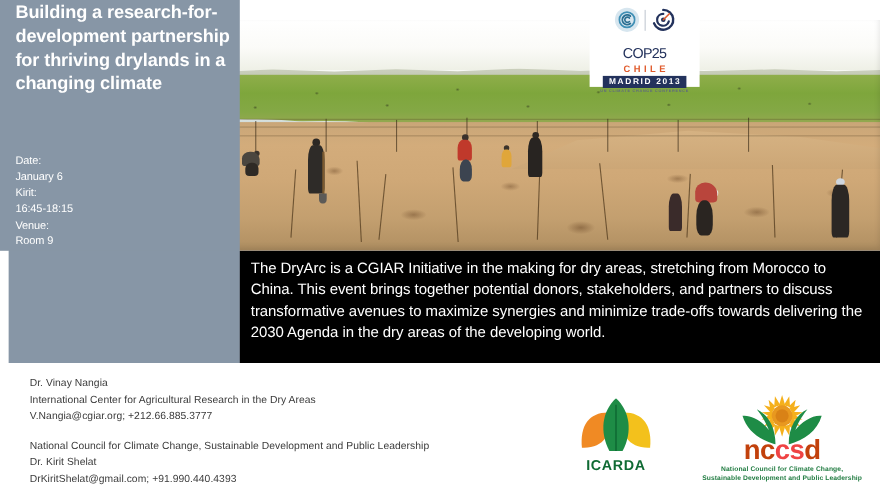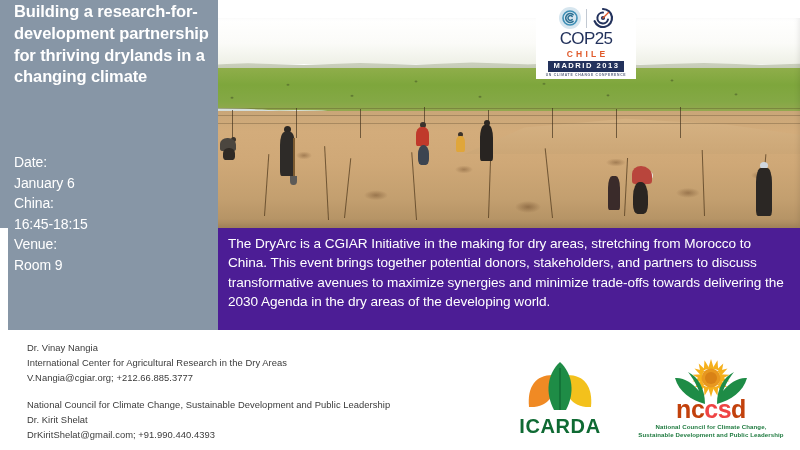--- a/index.html
+++ b/index.html
@@ -99,75 +99,74 @@
   }
 
   
   .panel-left{
     position:absolute;left:0;top:0;width:218px;height:330px;
     background:#8796a6;
   }
   .panel-left.lower{top:228px;left:8px;width:210px;height:102px;}
   .panel-desc{
     position:absolute;left:218px;top:228px;width:582px;height:102px;
-    background:#4c1d95;
+    background:#000000;
   }
   .white-gutter{
     position:absolute;left:0;top:228px;width:8px;height:102px;background:#fff;
   }
 
   .title{
     position:absolute;left:14px;top:1px;width:196px;
     font-size:16.5px;font-weight:700;line-height:1.32;color:#ffffff;
     letter-spacing:-.1px;
   }
   .meta{
     position:absolute;left:14px;top:140px;width:198px;
-    font-size:14px;font-weight:400;line-height:1.47;color:#ffffff;
+    font-size:10px;font-weight:400;line-height:1.47;color:#ffffff;
     letter-spacing:-.1px;
-    margin-top:12px;
   }
   .meta div{white-space:nowrap;}
 
   .desc{
     position:absolute;left:10px;top:6px;width:562px;
     font-size:13.6px;line-height:1.42;color:#ffffff;letter-spacing:-.05px;
   }
 
   
   .cop{
     position:absolute;right:12px;top:3px;width:100px;height:76px;
     background:#ffffff;padding:4px 6px 4px 6px;box-sizing:border-box;
     display:flex;flex-direction:column;align-items:center;
   }
   .cop-top{display:flex;align-items:center;justify-content:center;gap:5px;height:26px;width:100%;}
   .unfccc{width:22px;height:22px;border-radius:50%;background:#d7e6ef;
     display:flex;align-items:center;justify-content:center;}
   .cop-div{width:1px;height:19px;background:#c2c9d2;}
   .spiral{width:22px;height:22px;}
-  .cop-word{font-family:"Liberation Sans",sans-serif;font-size:17px;font-weight:400;
-    color:#23325c;letter-spacing:-.6px;line-height:1.05;margin-top:1px;}
+  .cop-word{font-family:"Liberation Sans",sans-serif;font-size:13px;font-weight:400;
+    color:#23325c;letter-spacing:-.6px;line-height:1.05;margin-top:13px;}
   .cop-chile{font-size:8.5px;font-weight:700;color:#e05a2b;letter-spacing:3.2px;
     margin-top:1px;padding-left:3px;}
   .cop-madrid{font-size:7.6px;font-weight:700;color:#ffffff;background:#23325c;
     letter-spacing:1.5px;padding:1px 5px 1px 6px;margin-top:2px;line-height:1.18;}
   .cop-tag{font-size:3.4px;font-weight:700;color:#5d6780;letter-spacing:.7px;margin-top:1.5px;}
 
   
   .contacts{
     position:absolute;left:27px;top:340px;width:450px;
     font-size:9.4px;line-height:1.62;color:#3a3a3a;letter-spacing:.05px;
   }
   .contact-block{margin-bottom:11px;}
   .contact-block:last-child{margin-bottom:0;}
 
   
   .icarda{position:absolute;left:511px;top:362px;width:98px;height:78px;}
   .icarda-mark{position:relative;width:72px;height:50px;margin:0 auto;}
-  .icarda-name{text-align:center;font-size:20px;font-weight:700;color:#0f6a33;
+  .icarda-name{text-align:center;font-size:13px;font-weight:700;color:#0f6a33;
     letter-spacing:.6px;margin-top:3px;font-family:"Liberation Sans",sans-serif;}
 
   
   .nccsd{position:absolute;left:628px;top:358px;width:166px;height:86px;}
   .nccsd-mark{position:relative;width:100px;height:44px;margin:0 auto;}
   .nccsd-word{text-align:center;font-size:25px;font-weight:700;letter-spacing:-.5px;
     line-height:.9;margin-top:-4px;font-family:"Liberation Sans",sans-serif;}
   .nccsd-word .o1{color:#c2410c;}
   .nccsd-word .o2{color:#ef4444;}
   .nccsd-sub{text-align:center;font-size:6.1px;font-weight:700;color:#1e7a3f;
@@ -290,21 +289,21 @@
 
   <div class="panel-left"></div>
   <div class="white-gutter"></div>
   <div class="panel-left lower"></div>
 
   <div class="title">Building a research-for-development partnership for thriving drylands in a changing climate</div>
 
   <div class="meta">
     <div>Date:</div>
     <div>January 6</div>
-    <div>China:</div>
+    <div>Kirit:</div>
     <div>16:45-18:15</div>
     <div>Venue:</div>
     <div>Room 9</div>
   </div>
 
   <div class="panel-desc">
     <div class="desc">The DryArc is a CGIAR Initiative in the making for dry areas, stretching from Morocco to China. This event brings together potential donors, stakeholders, and partners to discuss transformative avenues to maximize synergies and minimize trade-offs towards delivering the 2030 Agenda in the dry areas of the developing world.</div>
   </div>
 
   <div class="cop">

